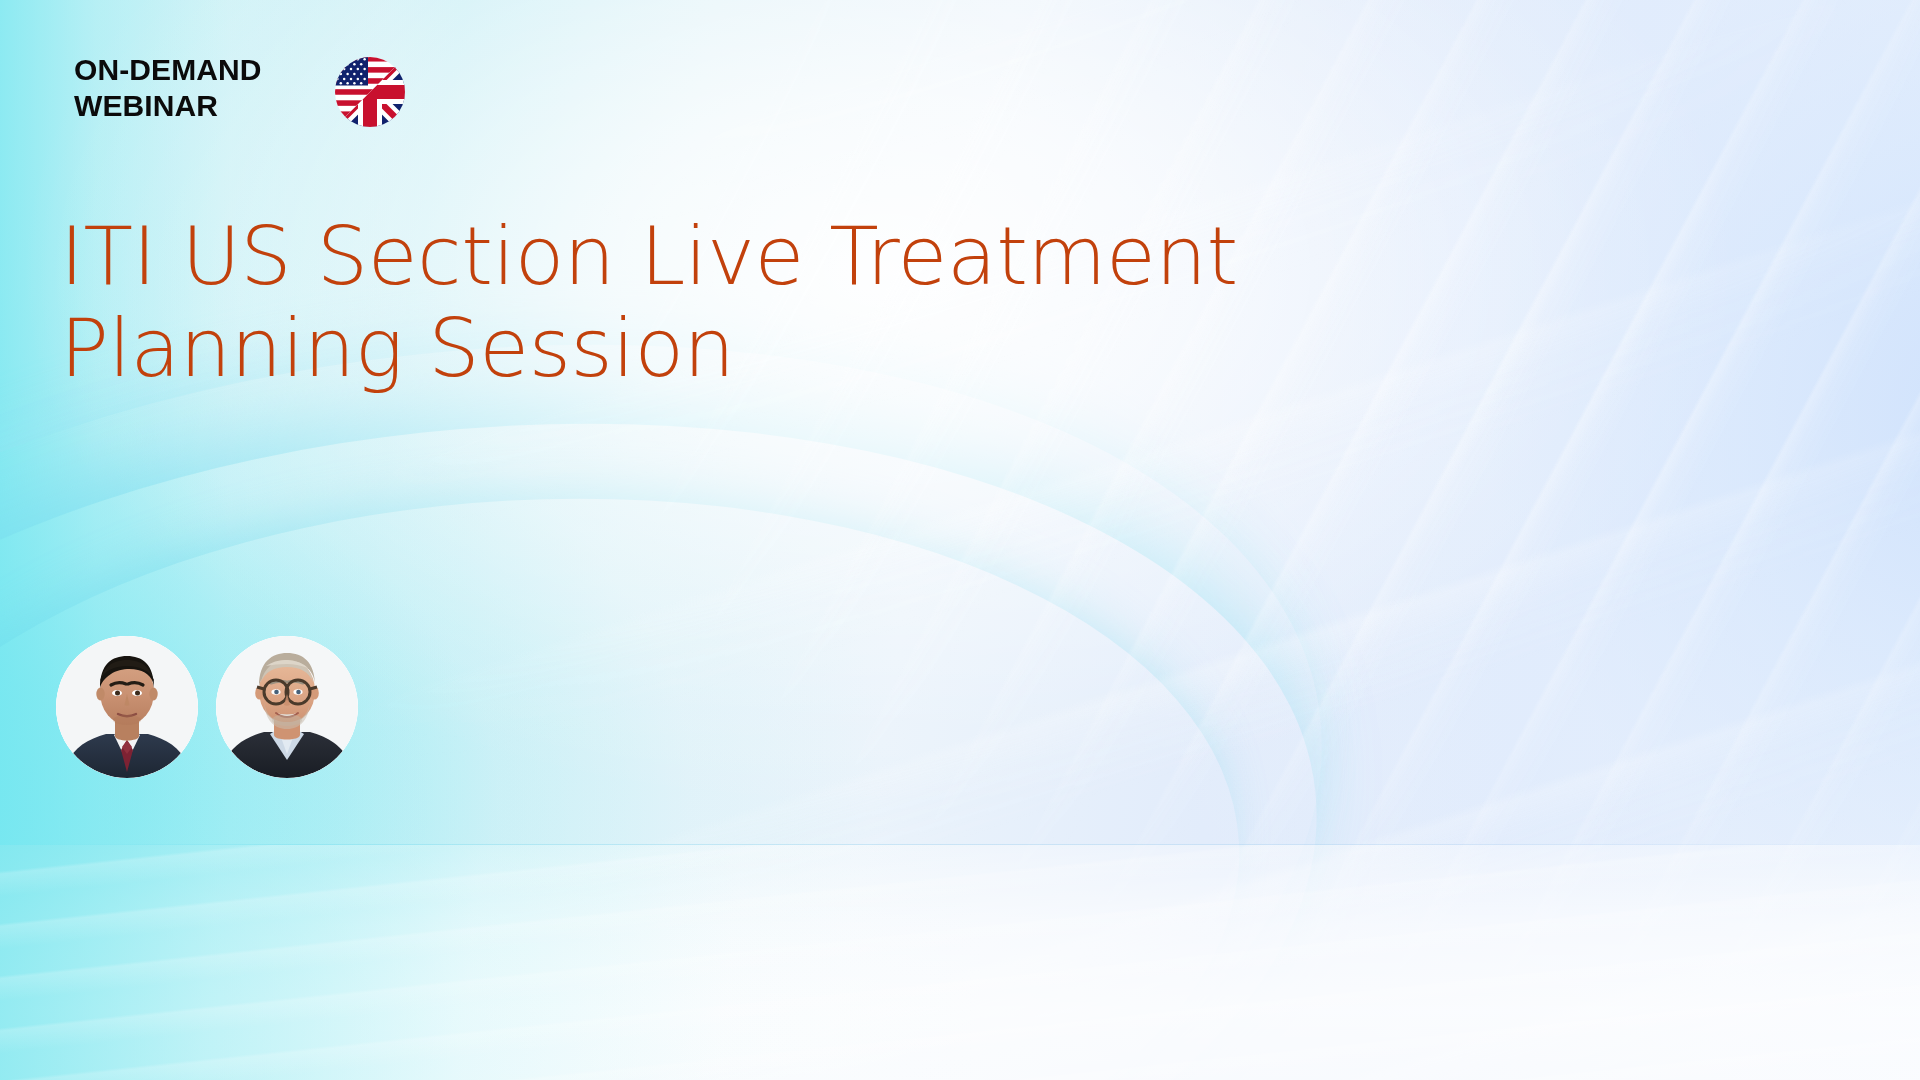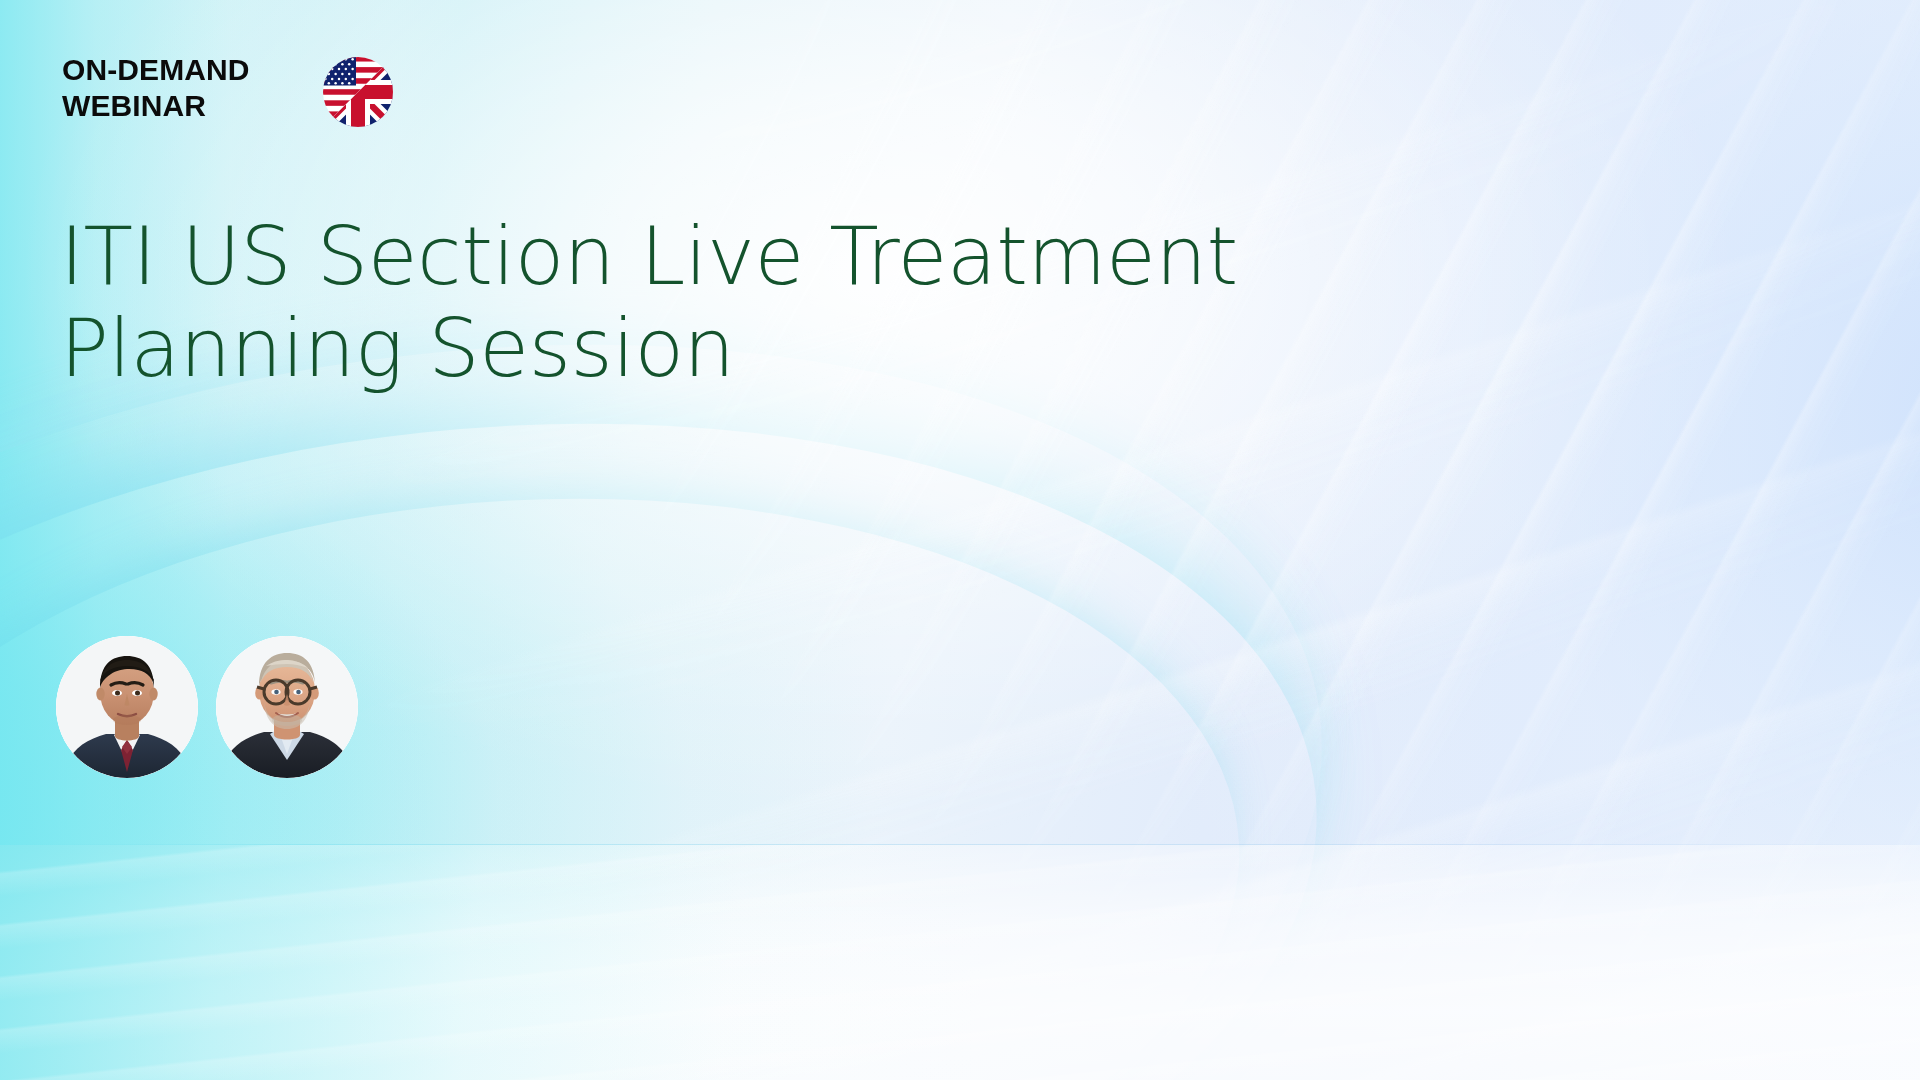--- a/index.html
+++ b/index.html
@@ -186,20 +186,21 @@
     display:flex; align-items:flex-start; gap:72px;
   }
   .kicker {
     font-family:"Liberation Sans", sans-serif;
     font-weight:700;
     font-size:30px;
     line-height:1.21;
     letter-spacing:0.1px;
     color:#0b0b0b;
     white-space:pre-line;
+    margin-left:12px;
   }
 
   
   .flag-badge {
     position:relative;
     width:72px; height:72px;
     flex:0 0 auto;
     margin-top:4px;
   }
   .flag-badge svg { display:block; width:72px; height:72px; }
@@ -207,21 +208,21 @@
   
   .title {
     position:absolute;
     left:60px; top:210px;
     width:1420px;
     font-family:"DejaVu Sans", "Liberation Sans", sans-serif;
     font-weight:300;
     font-size:81px;
     line-height:1.14;
     letter-spacing:-0.4px;
-    color:#14532d;
+    color:#c2410c;
     white-space:pre-line;
     text-rendering:optimizeLegibility;
   }
 
   
   .avatars {
     position:absolute;
     left:56px; top:636px;
     display:flex; align-items:center;
     gap:18px;

